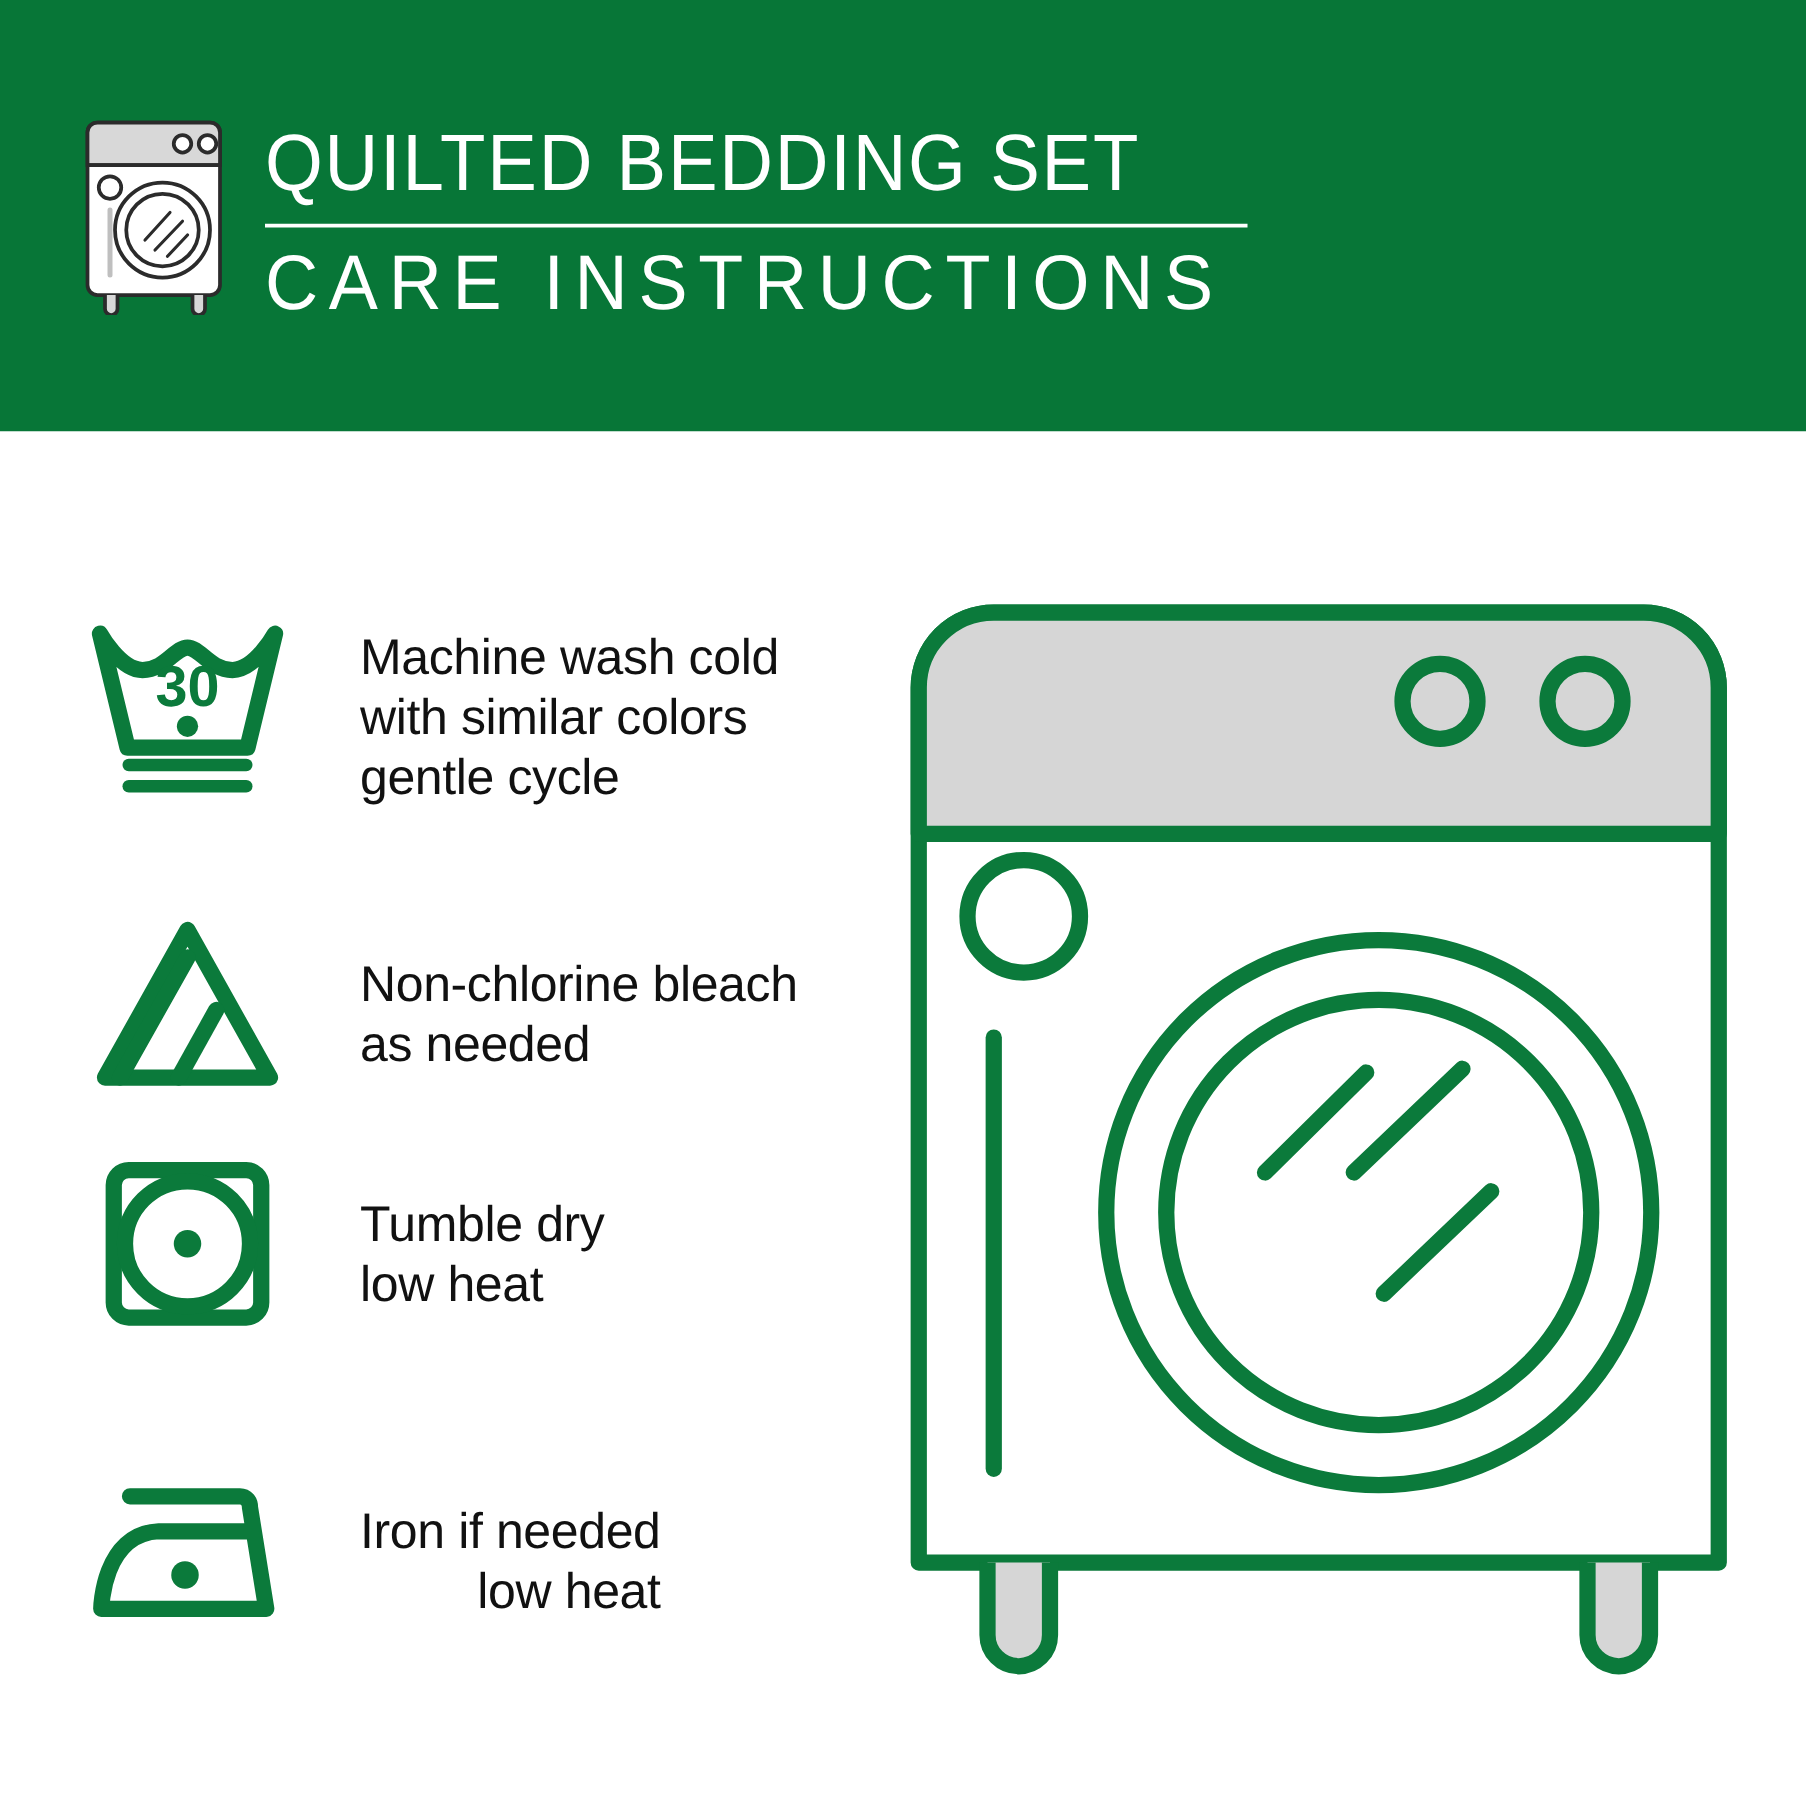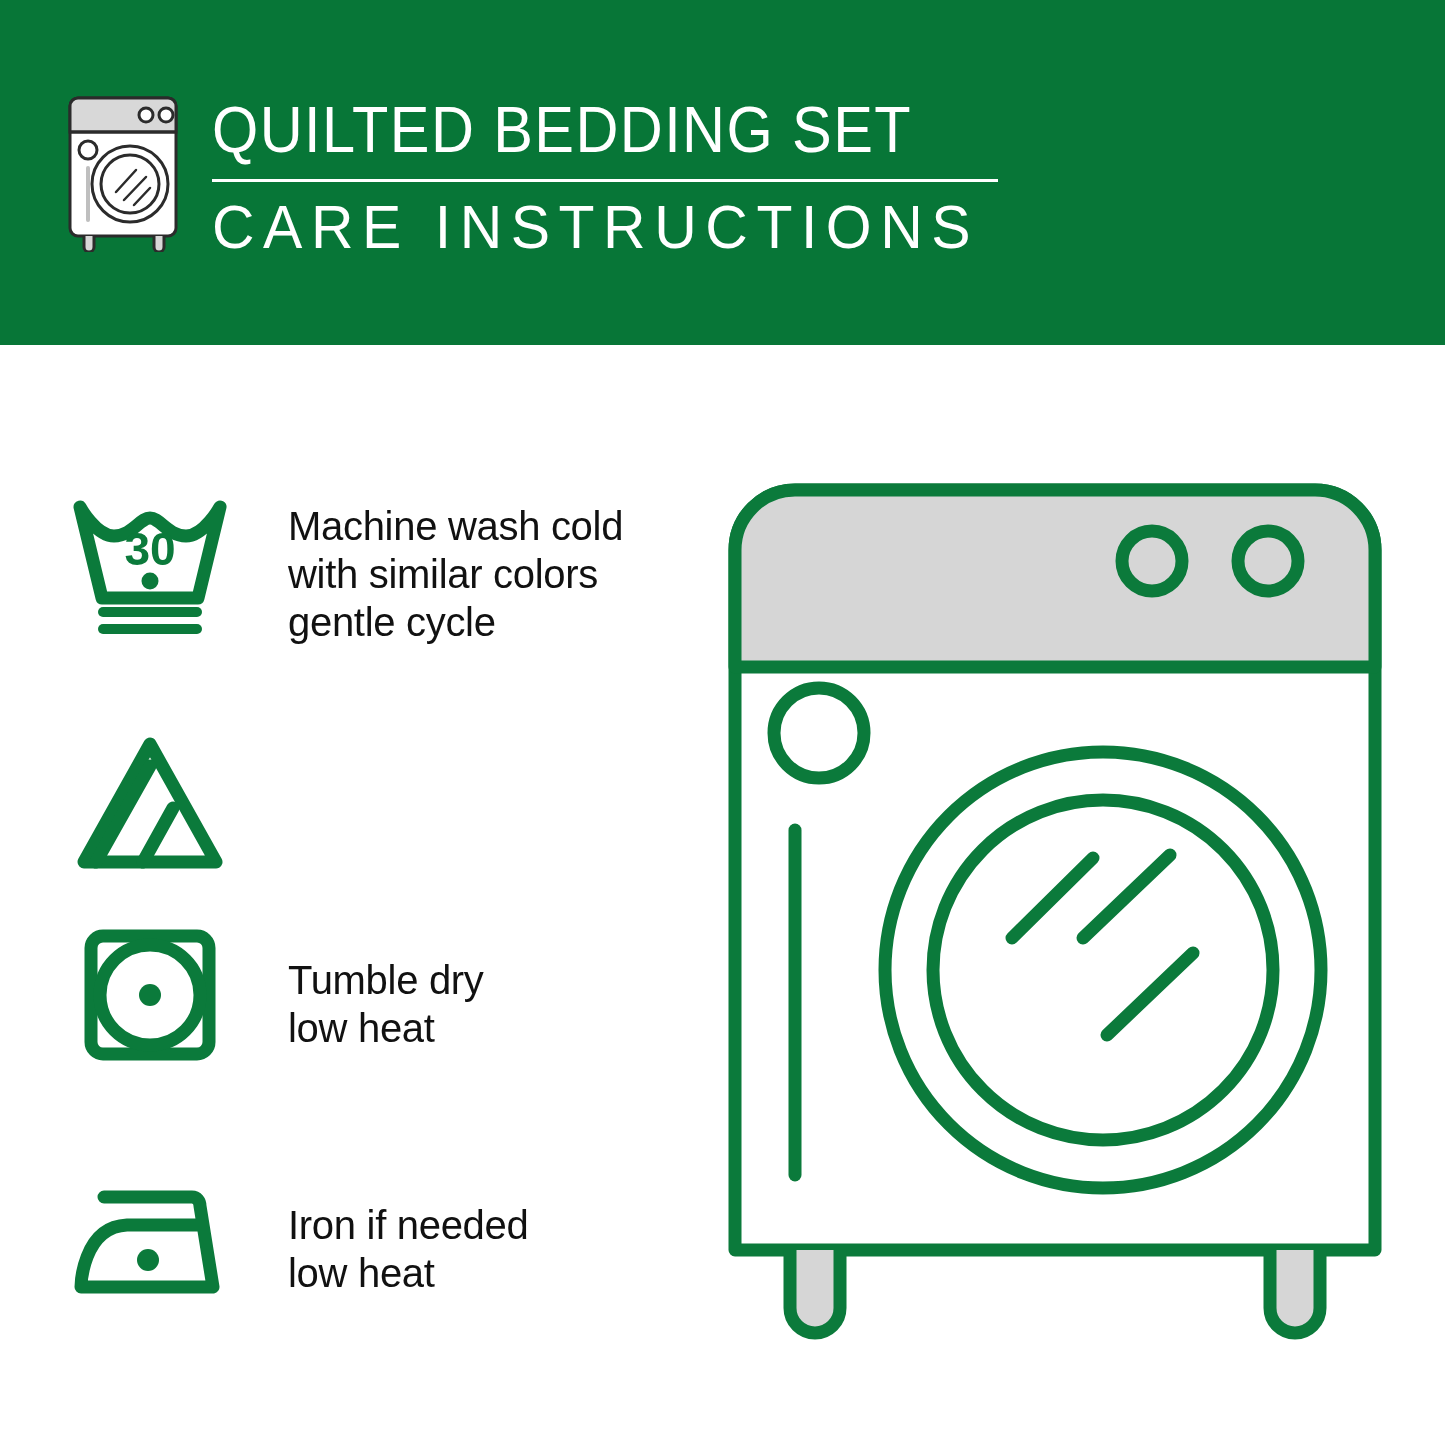--- a/index.html
+++ b/index.html
@@ -87,21 +87,21 @@
   .care-row {
     position: absolute;
     left: 70px;
     display: flex;
     align-items: center;
     width: 610px;
   }
   .care-row.r1 { top: 139px; }
   .care-row.r2 { top: 378px; }
   .care-row.r3 { top: 570px; }
-  .care-row.r4 { top: 815px; }
+  .care-row.r4 { top: 815px; text-align: right; }
 
   .care-symbol {
     flex: 0 0 auto;
     width: 160px;
     height: 160px;
     display: flex;
     align-items: center;
     justify-content: center;
   }
   .care-text {
@@ -191,20 +191,22 @@
     <div class="care-row r2">
       <div class="care-symbol">
         <svg viewBox="0 0 160 150" width="160" height="150" aria-hidden="true">
           <g fill="none" stroke="#0b7a3b" stroke-width="13" stroke-linecap="round" stroke-linejoin="round">
             <path d="M80 16 L146 134 L14 134 Z"></path>
             <line x1="80" y1="38" x2="26" y2="134"></line>
             <line x1="103" y1="80" x2="73" y2="134"></line>
           </g>
         </svg>
       </div>
+      <div class="care-text">Non-chlorine bleach
+as needed</div>
     </div>
 
     <div class="care-row r3">
       <div class="care-symbol">
         <svg viewBox="0 0 160 150" width="160" height="150" aria-hidden="true">
           <g fill="none" stroke="#0b7a3b" stroke-width="13" stroke-linecap="round" stroke-linejoin="round">
             <rect x="21" y="16" width="118" height="118" rx="12" ry="12"></rect>
             <circle cx="80" cy="75" r="50"></circle>
           </g>
           <circle cx="80" cy="75" r="11" fill="#0b7a3b"></circle>

